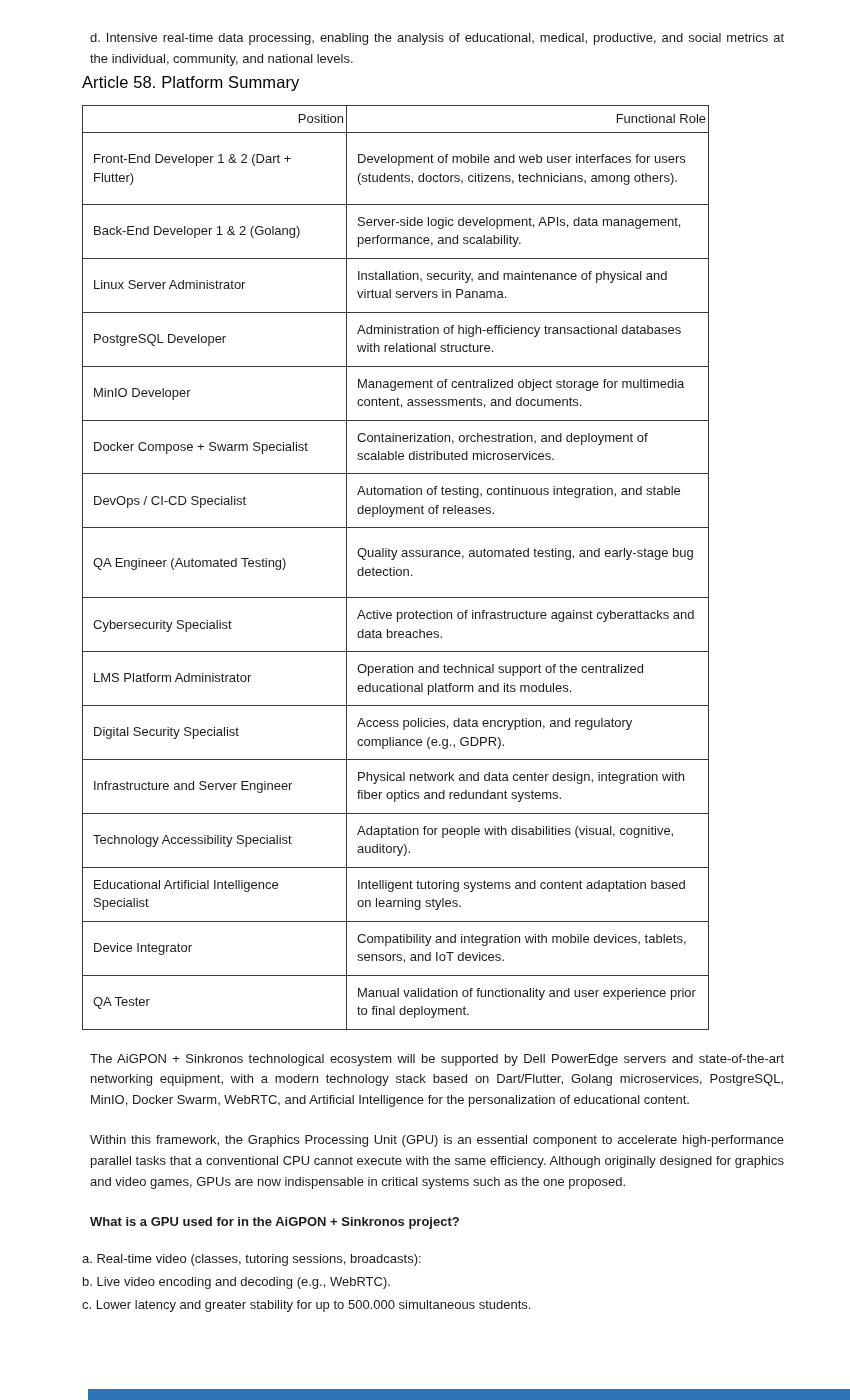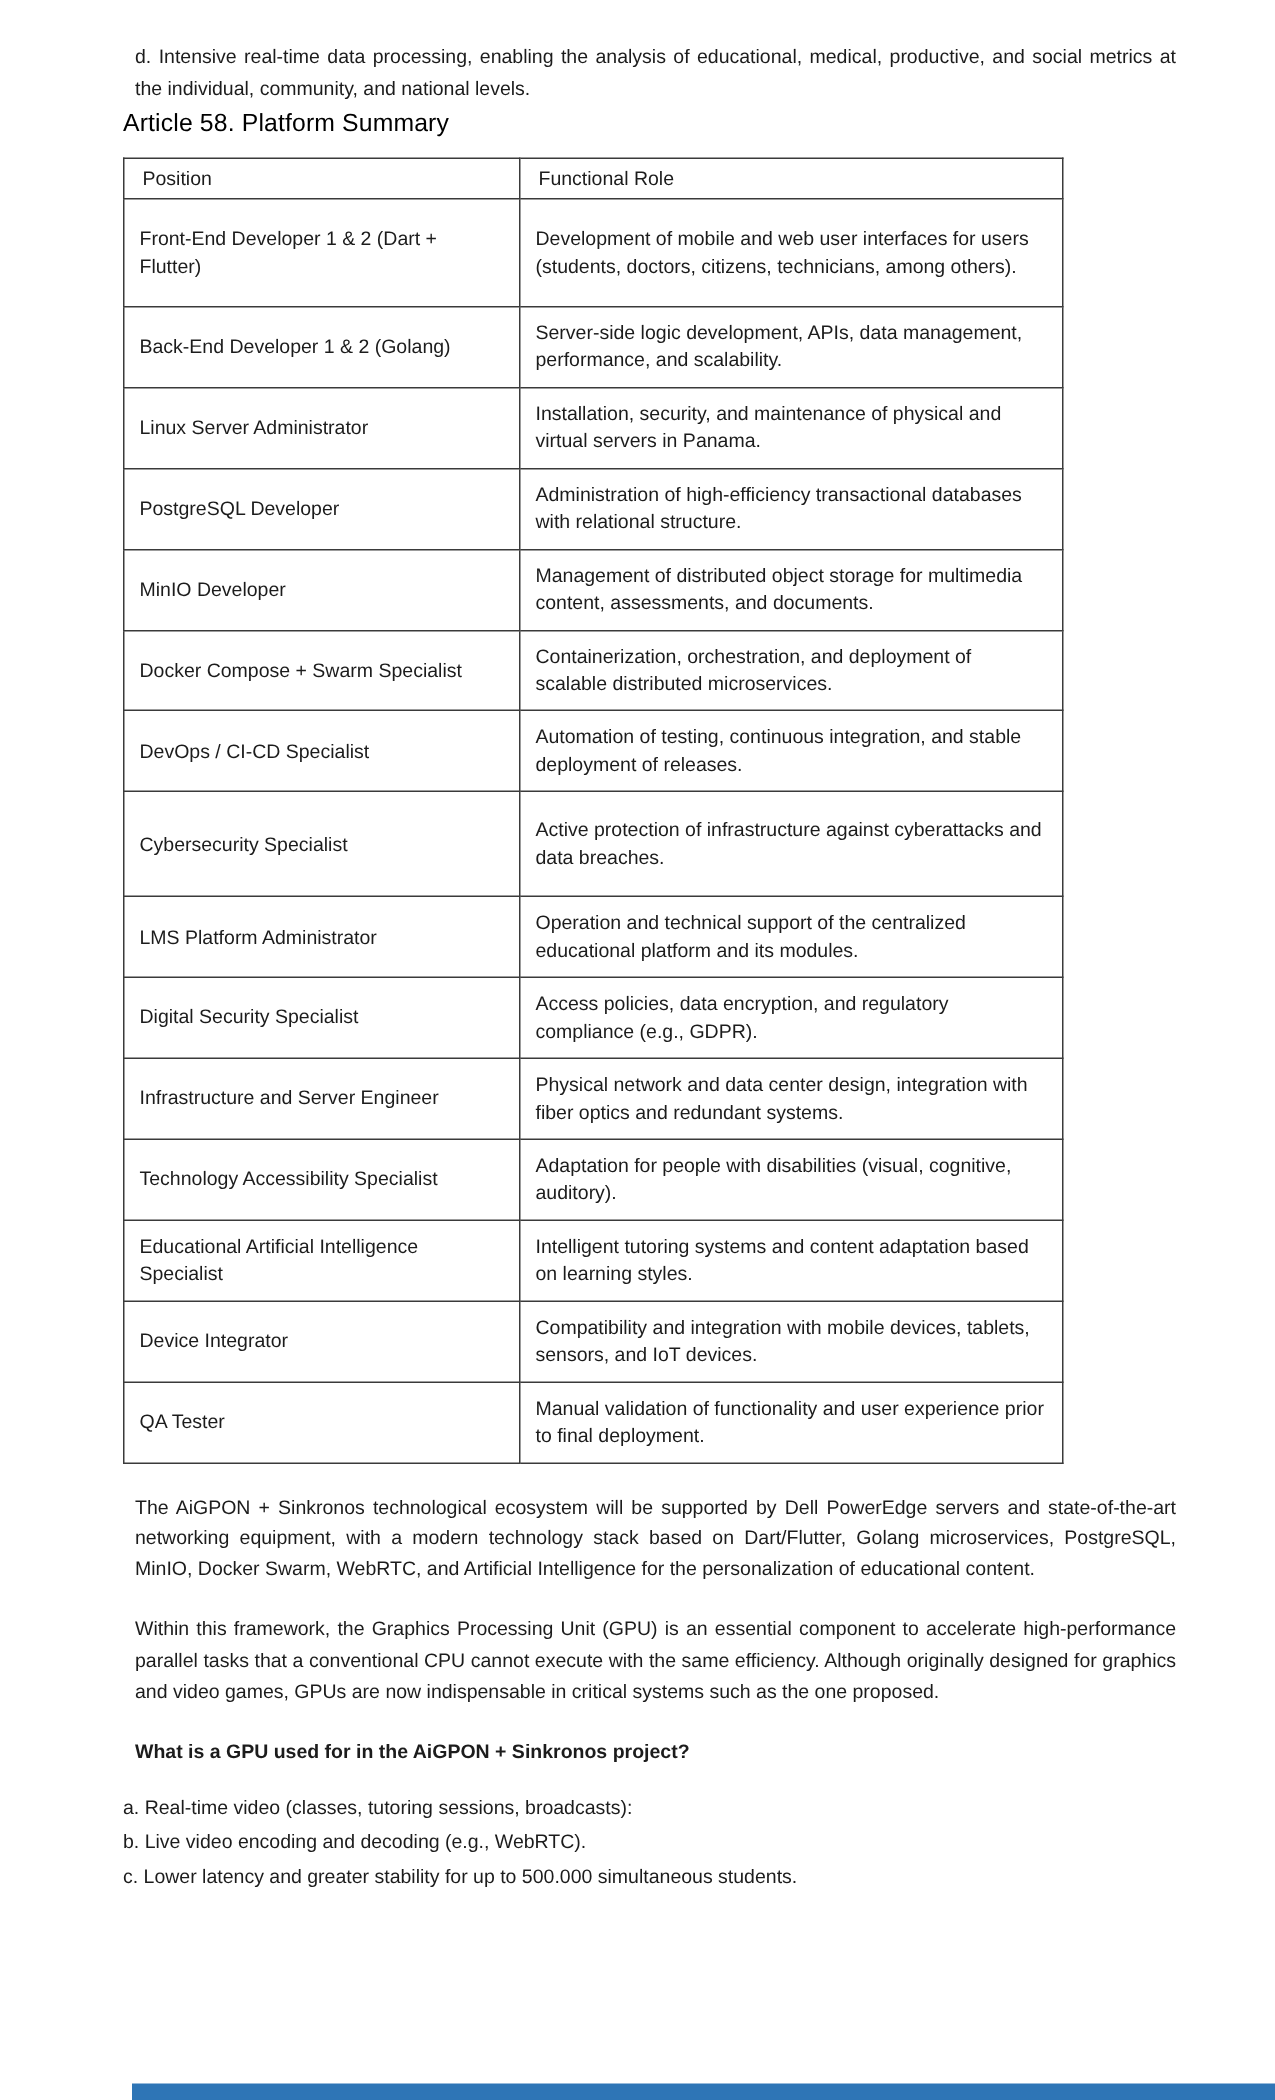--- a/index.html
+++ b/index.html
@@ -36,22 +36,22 @@
     width: 626px;
     font-size: 13px;
     table-layout: fixed;
   }
   table.summary th, table.summary td {
     border: 1px solid #3a3a3a;
     line-height: 1.42;
   }
   table.summary th {
     font-weight: 400;
-    text-align: left;
-    padding: 4px 12px;
+    text-align: right;
+    padding: 4px 2px;
   }
   table.summary col.c1 { width: 264px; }
   table.summary col.c2 { width: 362px; }
   table.summary td {
     padding: 8px 10px;
     vertical-align: middle;
   }
   table.summary tbody tr:nth-child(1) td { padding-top: 17px; padding-bottom: 17px; }
   table.summary tbody tr:nth-child(8) td { padding-top: 16px; padding-bottom: 16px; }
   .after-table { margin-top: 19px; }
@@ -102,29 +102,33 @@
         <tr>
           <td>Linux Server Administrator</td>
           <td>Installation, security, and maintenance of physical and virtual servers in Panama.</td>
         </tr>
         <tr>
           <td>PostgreSQL Developer</td>
           <td>Administration of high-efficiency transactional databases with relational structure.</td>
         </tr>
         <tr>
           <td>MinIO Developer</td>
-          <td>Management of distributed object storage for multimedia content, assessments, and documents.</td>
+          <td>Management of centralized object storage for multimedia content, assessments, and documents.</td>
         </tr>
         <tr>
           <td>Docker Compose + Swarm Specialist</td>
           <td>Containerization, orchestration, and deployment of scalable distributed microservices.</td>
         </tr>
         <tr>
           <td>DevOps / CI-CD Specialist</td>
           <td>Automation of testing, continuous integration, and stable deployment of releases.</td>
+        </tr>
+        <tr>
+          <td>QA Engineer (Automated Testing)</td>
+          <td>Quality assurance, automated testing, and early-stage bug detection.</td>
         </tr>
         <tr>
           <td>Cybersecurity Specialist</td>
           <td>Active protection of infrastructure against cyberattacks and data breaches.</td>
         </tr>
         <tr>
           <td>LMS Platform Administrator</td>
           <td>Operation and technical support of the centralized educational platform and its modules.</td>
         </tr>
         <tr>

